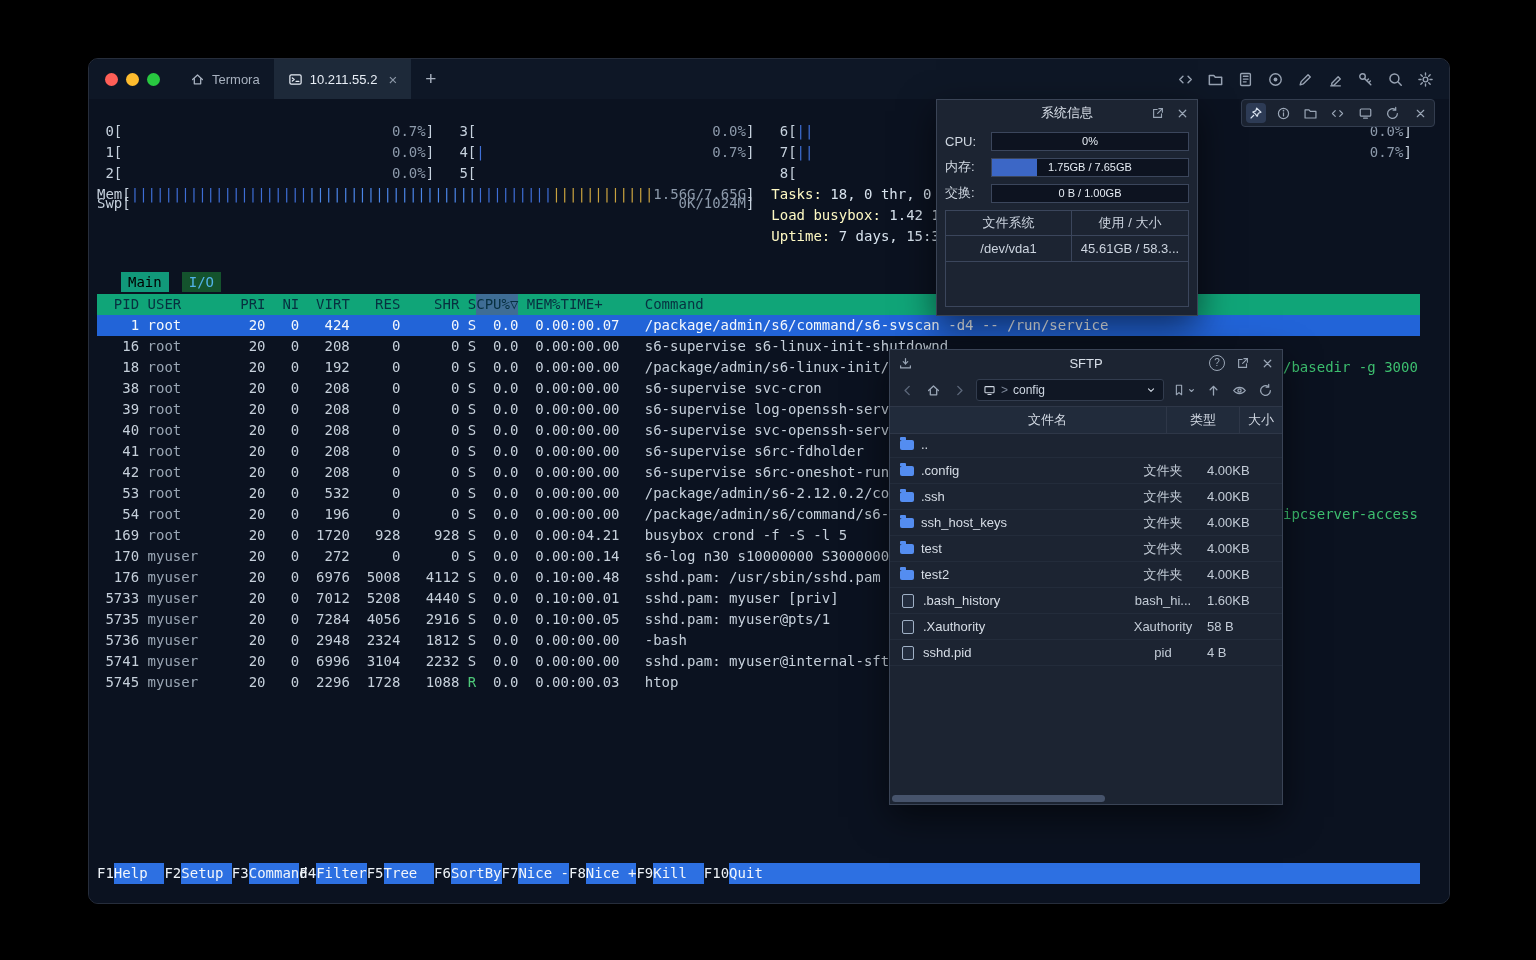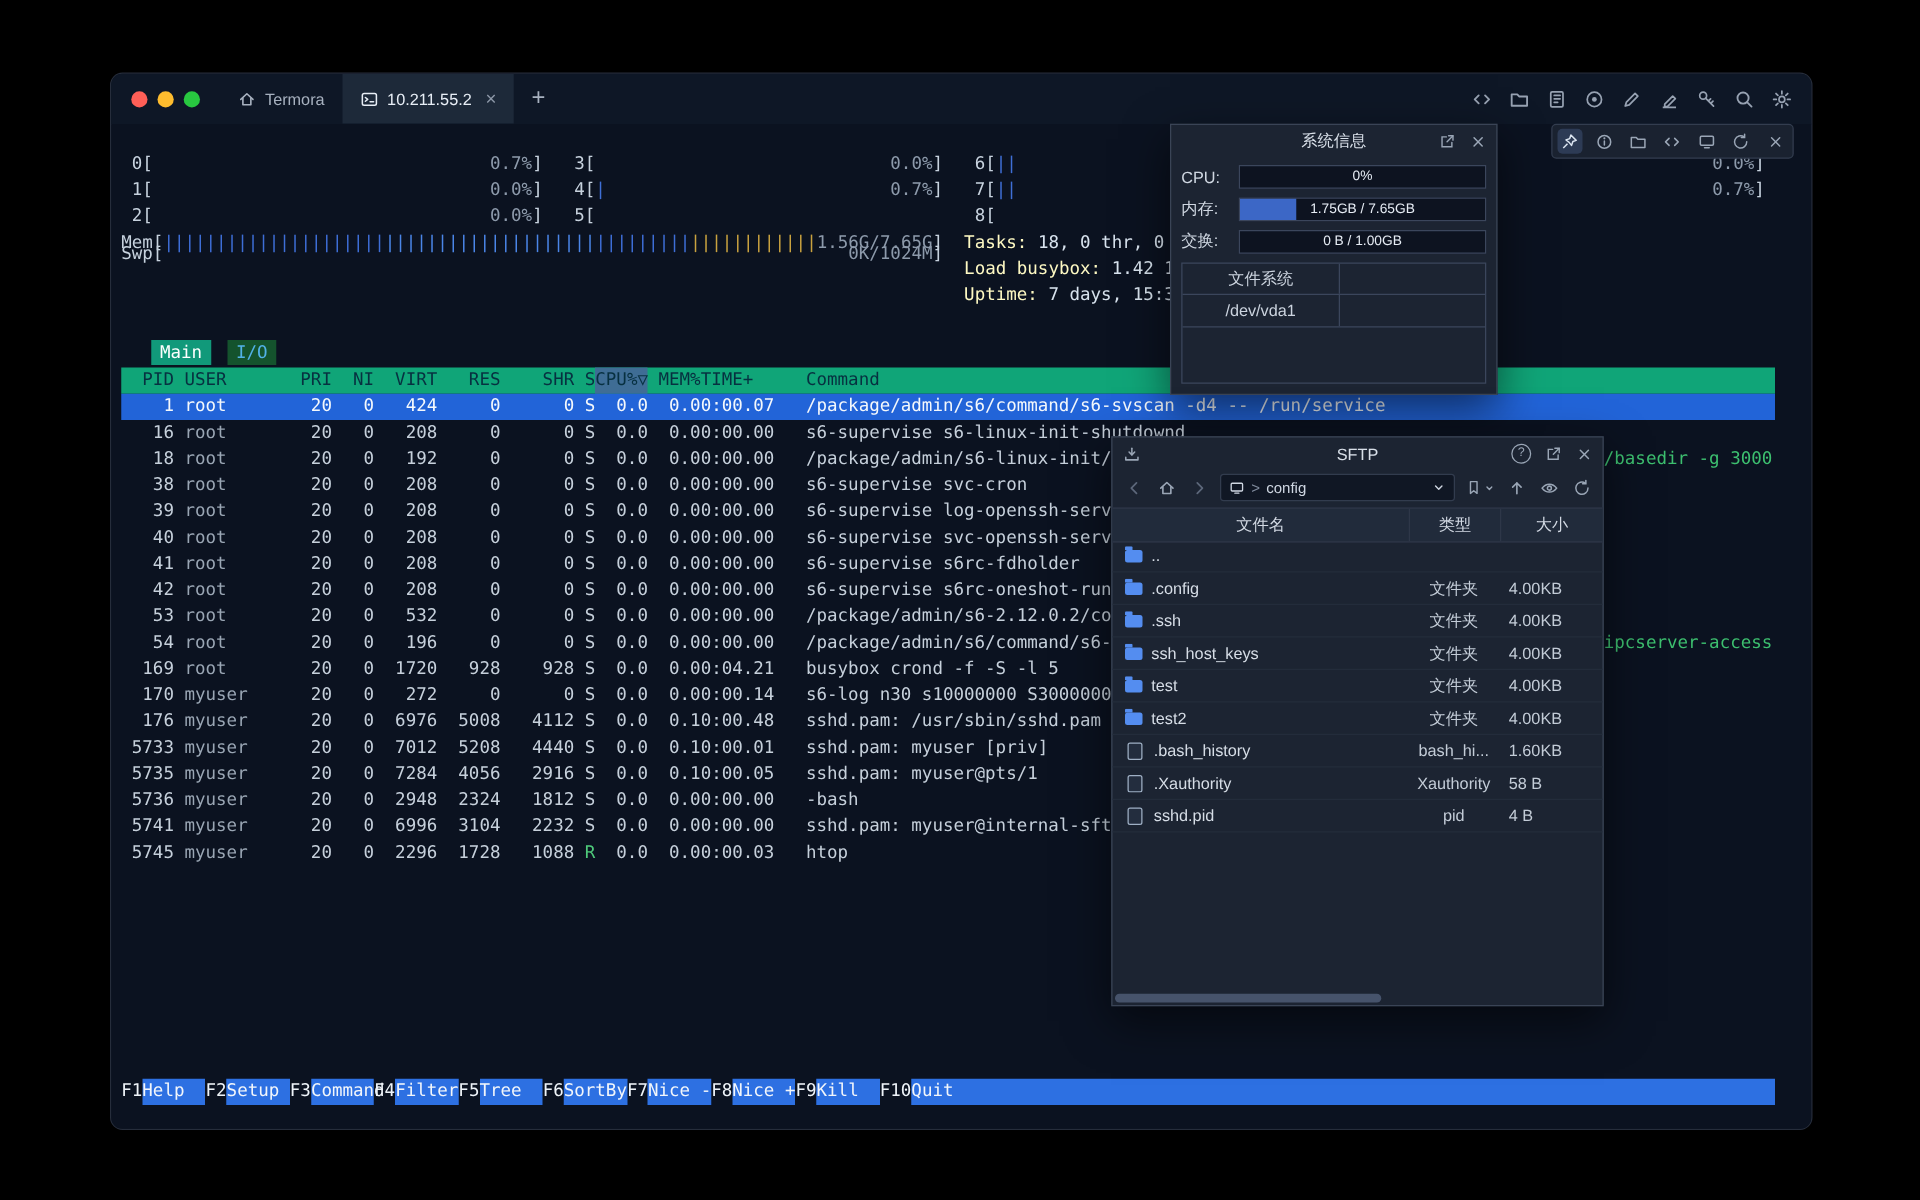--- a/index.html
+++ b/index.html
@@ -27,21 +27,21 @@
   .meter{position:absolute;height:21px;display:flex;white-space:pre;color:#c7d2de;}
   .meter .lbl{width:2ch;text-align:right}
   .meter .bars{flex:1;overflow:hidden;color:#3f6fd6}
   .meter .pct{color:#8d9aab}
   .meter .spacer{flex:1}
   .infoline{position:absolute;left:calc(8px + 80ch);height:21px;white-space:pre;}
   .infoline .il{color:#fef9c3}
   .infoline .iv{color:#d8e3ee}
   .htabs{position:absolute;left:32px;top:173px;display:flex;gap:13px;}
   .htab{padding:0 7px;height:20px;line-height:20px;}
-  .htab.active{background:#11997a;color:#ffffff;}
+  .htab.active{background:#11997a;color:#000000;}
   .htab.inactive{background:#14532d;color:#52b2e8;}
   .phead{top:195px;background:#10a578;color:#073040;}
   .phead .sortcol{background:#3f6d95;}
   .prow.sel{background:#2264d8;}
   .prow.sel span{color:#f4f8fc;}
   .c-pid{width:5ch;text-align:right}
   .c-user{width:10ch;margin-left:1ch;color:#9aa6b4}
   .phead .c-user{color:inherit}
   .c-pri,.c-ni{width:4ch;text-align:right}
   .c-virt,.c-res{width:6ch;text-align:right}
@@ -67,21 +67,21 @@
   .qmark{font-size:13px;color:#9aa6b6;border:1px solid #9aa6b6;border-radius:50%;width:14px;height:14px;
     line-height:13px;text-align:center;font-size:10px;}
   
   .sysinfo{left:847px;top:40px;width:260px;height:215px;}
   .mrow{position:absolute;left:8px;right:8px;height:18px;display:flex;align-items:center;gap:6px;}
   .mlabel{width:40px;flex:none;color:#cfd7e1;}
   .track{flex:1;height:17px;background:#0d1320;border:1px solid #3b465c;position:relative;}
   .fill{position:absolute;left:0;top:0;bottom:0;background:#3c67c6;}
   .ptext{position:absolute;inset:0;text-align:center;font-size:11px;line-height:17px;color:#e6ecf4;}
   .fs-table{position:absolute;left:8px;right:8px;top:110px;bottom:8px;border:1px solid #3b465c;}
-  .fs-hrow,.fs-row{display:flex;border-bottom:1px solid #3b465c;flex-direction:column;}
+  .fs-hrow,.fs-row{display:flex;border-bottom:1px solid #3b465c;}
   .fs-hrow{height:24px;line-height:24px;}
   .fs-row{height:25px;line-height:25px;}
   .fs-c1{width:125px;border-right:1px solid #3b465c;text-align:center;overflow:hidden;}
   .fs-c2{flex:1;text-align:center;overflow:hidden;}
   
   .minibar{position:absolute;left:1152px;top:40px;height:26px;width:192px;background:#1a2230;
     border:1px solid #333d4f;border-radius:4px;display:flex;align-items:center;justify-content:space-around;
     color:#9aa6b6;}
   .minibar .mbtn{width:20px;height:20px;display:flex;align-items:center;justify-content:center;}
   .minibar .active{background:#2d3b55;border-radius:4px;color:#dbe4f0;}
@@ -91,21 +91,21 @@
     padding:0 8px;color:#9aa6b6;}
   .navbtn{width:18px;height:18px;display:flex;align-items:center;justify-content:center;}
   .navbtn.dim{color:#5c677a}
   .addr{flex:1;height:20px;background:#101724;border:1px solid #323c4e;border-radius:3px;display:flex;
     align-items:center;gap:5px;padding:0 6px;font-size:12px;color:#cfd7e2;}
   .addr .sep{color:#7f8a9c}
   .addr .flex{flex:1}
   .bmgroup{display:flex;align-items:center;gap:1px;}
   .s-head{position:absolute;top:56px;left:0;right:0;height:26px;background:#212b3b;display:flex;
     border-top:1px solid #2e3748;border-bottom:1px solid #2e3748;color:#d2d9e3;}
-  .sc-name{width:237px;display:flex;align-items:center;justify-content:center;border-right:1px solid #2e3748;}
+  .sc-name{width:237px;display:flex;align-items:center;justify-content:center;border-right:1px solid #2e3748;padding-left:39px;}
   .sc-type{width:72px;display:flex;align-items:center;justify-content:center;border-right:1px solid #2e3748;}
   .sc-size{flex:1;display:flex;align-items:center;justify-content:center;}
   .s-rows{position:absolute;top:82px;left:0;right:0;}
   .srow{height:25px;display:flex;align-items:center;border-bottom:1px solid #232c3b;font-size:13px;}
   .sr-name{width:237px;display:flex;align-items:center;gap:7px;padding-left:10px;box-sizing:border-box;
     color:#d6dde6;overflow:hidden;}
   .sr-type{width:72px;text-align:center;color:#c3ccd7;overflow:hidden;white-space:nowrap;}
   .sr-size{padding-left:8px;color:#c3ccd7;}
   .ficon{flex:none}
   .ficon.folder{width:14px;height:10px;background:#548df0;border-radius:2px;position:relative;}

